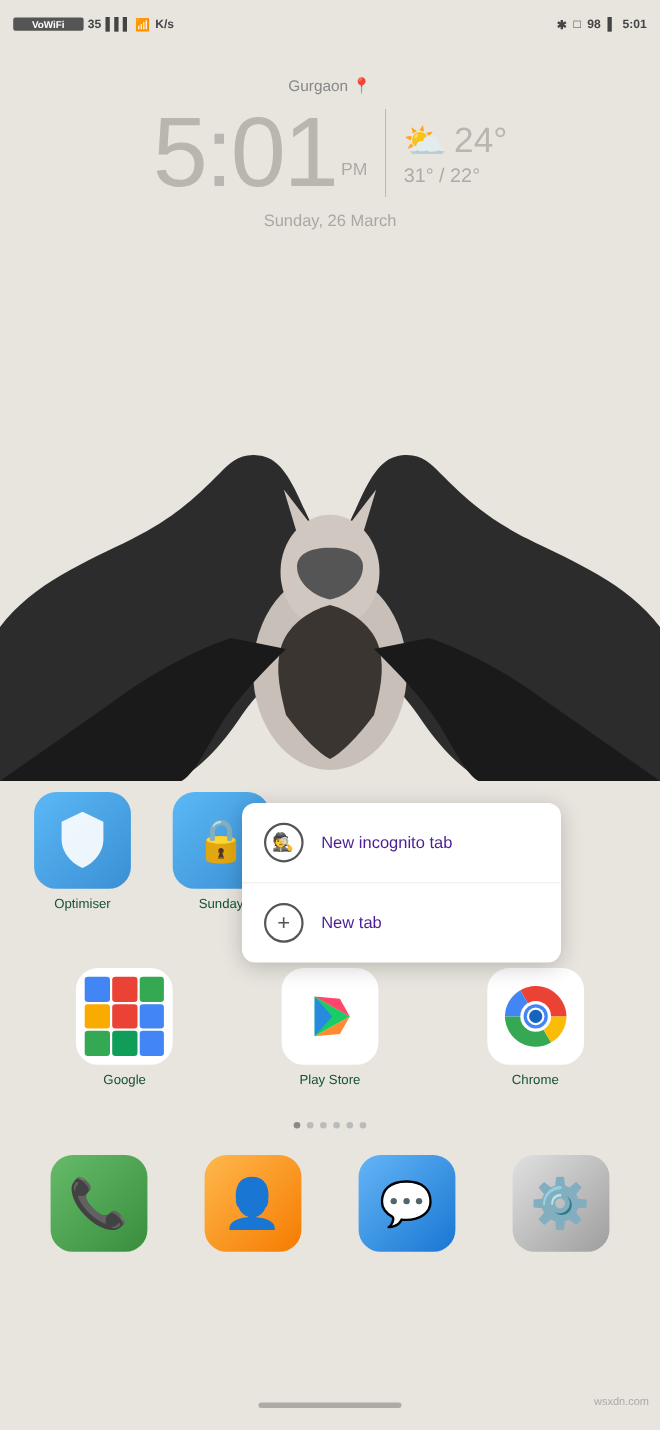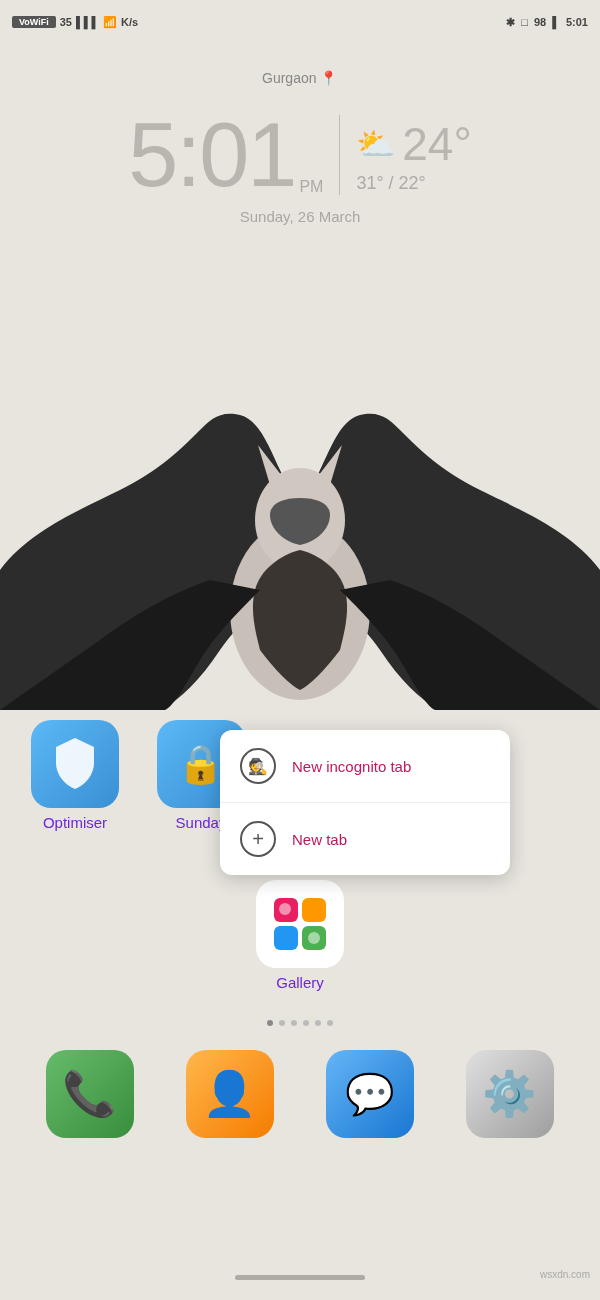--- a/index.html
+++ b/index.html
@@ -42,21 +42,21 @@
       gap: 6px;
       font-size: 11px;
       color: #444;
       font-weight: 600;
     }
 
     .vowifi-badge {
       background: #555;
       color: white;
       font-size: 9px;
-      padding: 1px 7px;
+      padding: 1px 17px;
       border-radius: 2px;
       font-weight: bold;
     }
 
     
     .wallpaper {
       position: absolute;
       top: 0;
       left: 0;
       right: 0;
@@ -83,21 +83,21 @@
       flex-direction: column;
       align-items: center;
     }
 
     .location-row {
       display: flex;
       align-items: center;
       gap: 4px;
       color: #888;
       font-size: 14px;
-      margin-bottom: 24px;
+      margin-bottom: 8px;
     }
 
     .location-icon {
       font-size: 14px;
       color: #888;
     }
 
     .clock-row {
       display: flex;
       align-items: center;
@@ -129,36 +129,36 @@
       display: flex;
       align-items: center;
       gap: 6px;
     }
 
     .weather-icon {
       font-size: 32px;
     }
 
     .weather-temp {
-      font-size: 46px;
+      font-size: 32px;
       color: rgba(180,175,170,0.9);
       font-weight: 200;
     }
 
     .weather-range {
       font-size: 18px;
       color: rgba(160,155,150,0.8);
       margin-top: 2px;
     }
 
     .clock-pm {
       font-size: 16px;
       color: rgba(160,155,150,0.8);
       align-self: flex-end;
-      margin-bottom: 4px;
+      margin-bottom: 20px;
       margin-left: 4px;
     }
 
     .date-row {
       color: rgba(160,155,150,0.85);
       font-size: 15px;
       margin-top: 8px;
       font-weight: 400;
     }
 
@@ -198,22 +198,22 @@
       border-radius: 20px;
       display: flex;
       align-items: center;
       justify-content: center;
       font-size: 42px;
       position: relative;
       overflow: hidden;
     }
 
     .app-label {
-      font-size: 15px;
-      color: #6d28d9;
+      font-size: 12px;
+      color: #14532d;
       text-align: center;
     }
 
     
     .icon-optimiser {
       background: linear-gradient(135deg, #5bb8f5, #3a8fd4);
     }
 
     
     .icon-screen {
@@ -286,21 +286,21 @@
       border-radius: 50%;
       border: 2px solid #555;
       display: flex;
       align-items: center;
       justify-content: center;
       flex-shrink: 0;
     }
 
     .menu-text {
       font-size: 15px;
-      color: #be185d;
+      color: #4c1d95;
       font-weight: 400;
     }
 
     
     .page-indicator {
       position: absolute;
       top: 1020px;
       left: 0;
       right: 0;
       display: flex;
@@ -466,37 +466,73 @@
   <div class="context-menu-item">
     <div class="menu-icon-plus">
       <span style="font-size:20px; color:#555; font-weight:300;">+</span>
     </div>
     <span class="menu-text">New tab</span>
   </div>
 </div>
 
 <div class="app-grid-bottom">
 
-
-
-  <div class="app-item">
-    <div class="app-icon icon-gallery">
+  <div class="app-item">
+    <div class="app-icon icon-google">
+      <div class="google-grid">
+        <div class="google-grid-cell" style="background:#4285F4;"></div>
+        <div class="google-grid-cell" style="background:#EA4335;"></div>
+        <div class="google-grid-cell" style="background:#34A853;"></div>
+        <div class="google-grid-cell" style="background:#F9AB00;border-radius:3px;"></div>
+        <div class="google-grid-cell" style="background:#EA4335;"></div>
+        <div class="google-grid-cell" style="background:#4285F4;"></div>
+        <div class="google-grid-cell" style="background:#34A853;"></div>
+        <div class="google-grid-cell" style="background:#0F9D58;"></div>
+        <div class="google-grid-cell" style="background:#4285F4;"></div>
+      </div>
+    </div>
+    <span class="app-label">Google</span>
+  </div>
+
+  <div class="app-item">
+    <div class="app-icon icon-playstore">
+      <svg width="52" height="52" viewBox="0 0 52 52">
+        <polygon points="12,8 44,26 12,44" fill="#00C853" opacity="0.9"></polygon>
+        <polygon points="12,8 28,26 12,44" fill="#2979FF" opacity="0.8"></polygon>
+        <polygon points="12,44 44,26 35,42" fill="#FF6D00" opacity="0.8"></polygon>
+        <polygon points="12,8 44,26 35,10" fill="#FF1744" opacity="0.8"></polygon>
+      </svg>
+    </div>
+    <span class="app-label">Play Store</span>
+  </div>
+
+
+  <div class="app-item">
+    <div class="app-icon icon-chrome">
       <svg width="60" height="60" viewBox="0 0 60 60">
-        <rect width="60" height="60" rx="14" fill="white"></rect>
-        <rect x="4" y="4" width="24" height="24" rx="6" fill="#E91E63"></rect>
-        <rect x="32" y="4" width="24" height="24" rx="6" fill="#FF9800"></rect>
-        <rect x="4" y="32" width="24" height="24" rx="6" fill="#2196F3"></rect>
-        <rect x="32" y="32" width="24" height="24" rx="6" fill="#4CAF50"></rect>
-        <circle cx="15" cy="15" r="6" fill="rgba(255,255,255,0.5)"></circle>
-        <circle cx="44" cy="44" r="6" fill="rgba(255,255,255,0.5)"></circle>
+        <circle cx="30" cy="30" r="28" fill="#fff"></circle>
+
+        <path d="M30,30 L58,30 A28,28 0 0,0 16,6.2 Z" fill="#EA4335"></path>
+
+        <path d="M30,30 L16,6.2 A28,28 0 0,0 2,30 Z" fill="#4285F4"></path>
+
+        <path d="M30,30 L2,30 A28,28 0 0,0 44,53.8 Z" fill="#34A853"></path>
+
+        <path d="M30,30 L44,53.8 A28,28 0 0,0 58,30 Z" fill="#FBBC05"></path>
+
+        <circle cx="30" cy="30" r="14" fill="white"></circle>
+
+        <circle cx="30" cy="30" r="11" fill="#4285F4"></circle>
+
+        <circle cx="30" cy="30" r="8" fill="white"></circle>
+        <circle cx="30" cy="30" r="6" fill="#1565C0"></circle>
       </svg>
     </div>
-    <span class="app-label">Gallery</span>
-  </div>
-
+    <span class="app-label">Chrome</span>
+  </div>
 </div>
 
 <div class="page-indicator">
   <div class="page-dot active"></div>
   <div class="page-dot"></div>
   <div class="page-dot"></div>
   <div class="page-dot"></div>
   <div class="page-dot"></div>
   <div class="page-dot"></div>
 </div>

